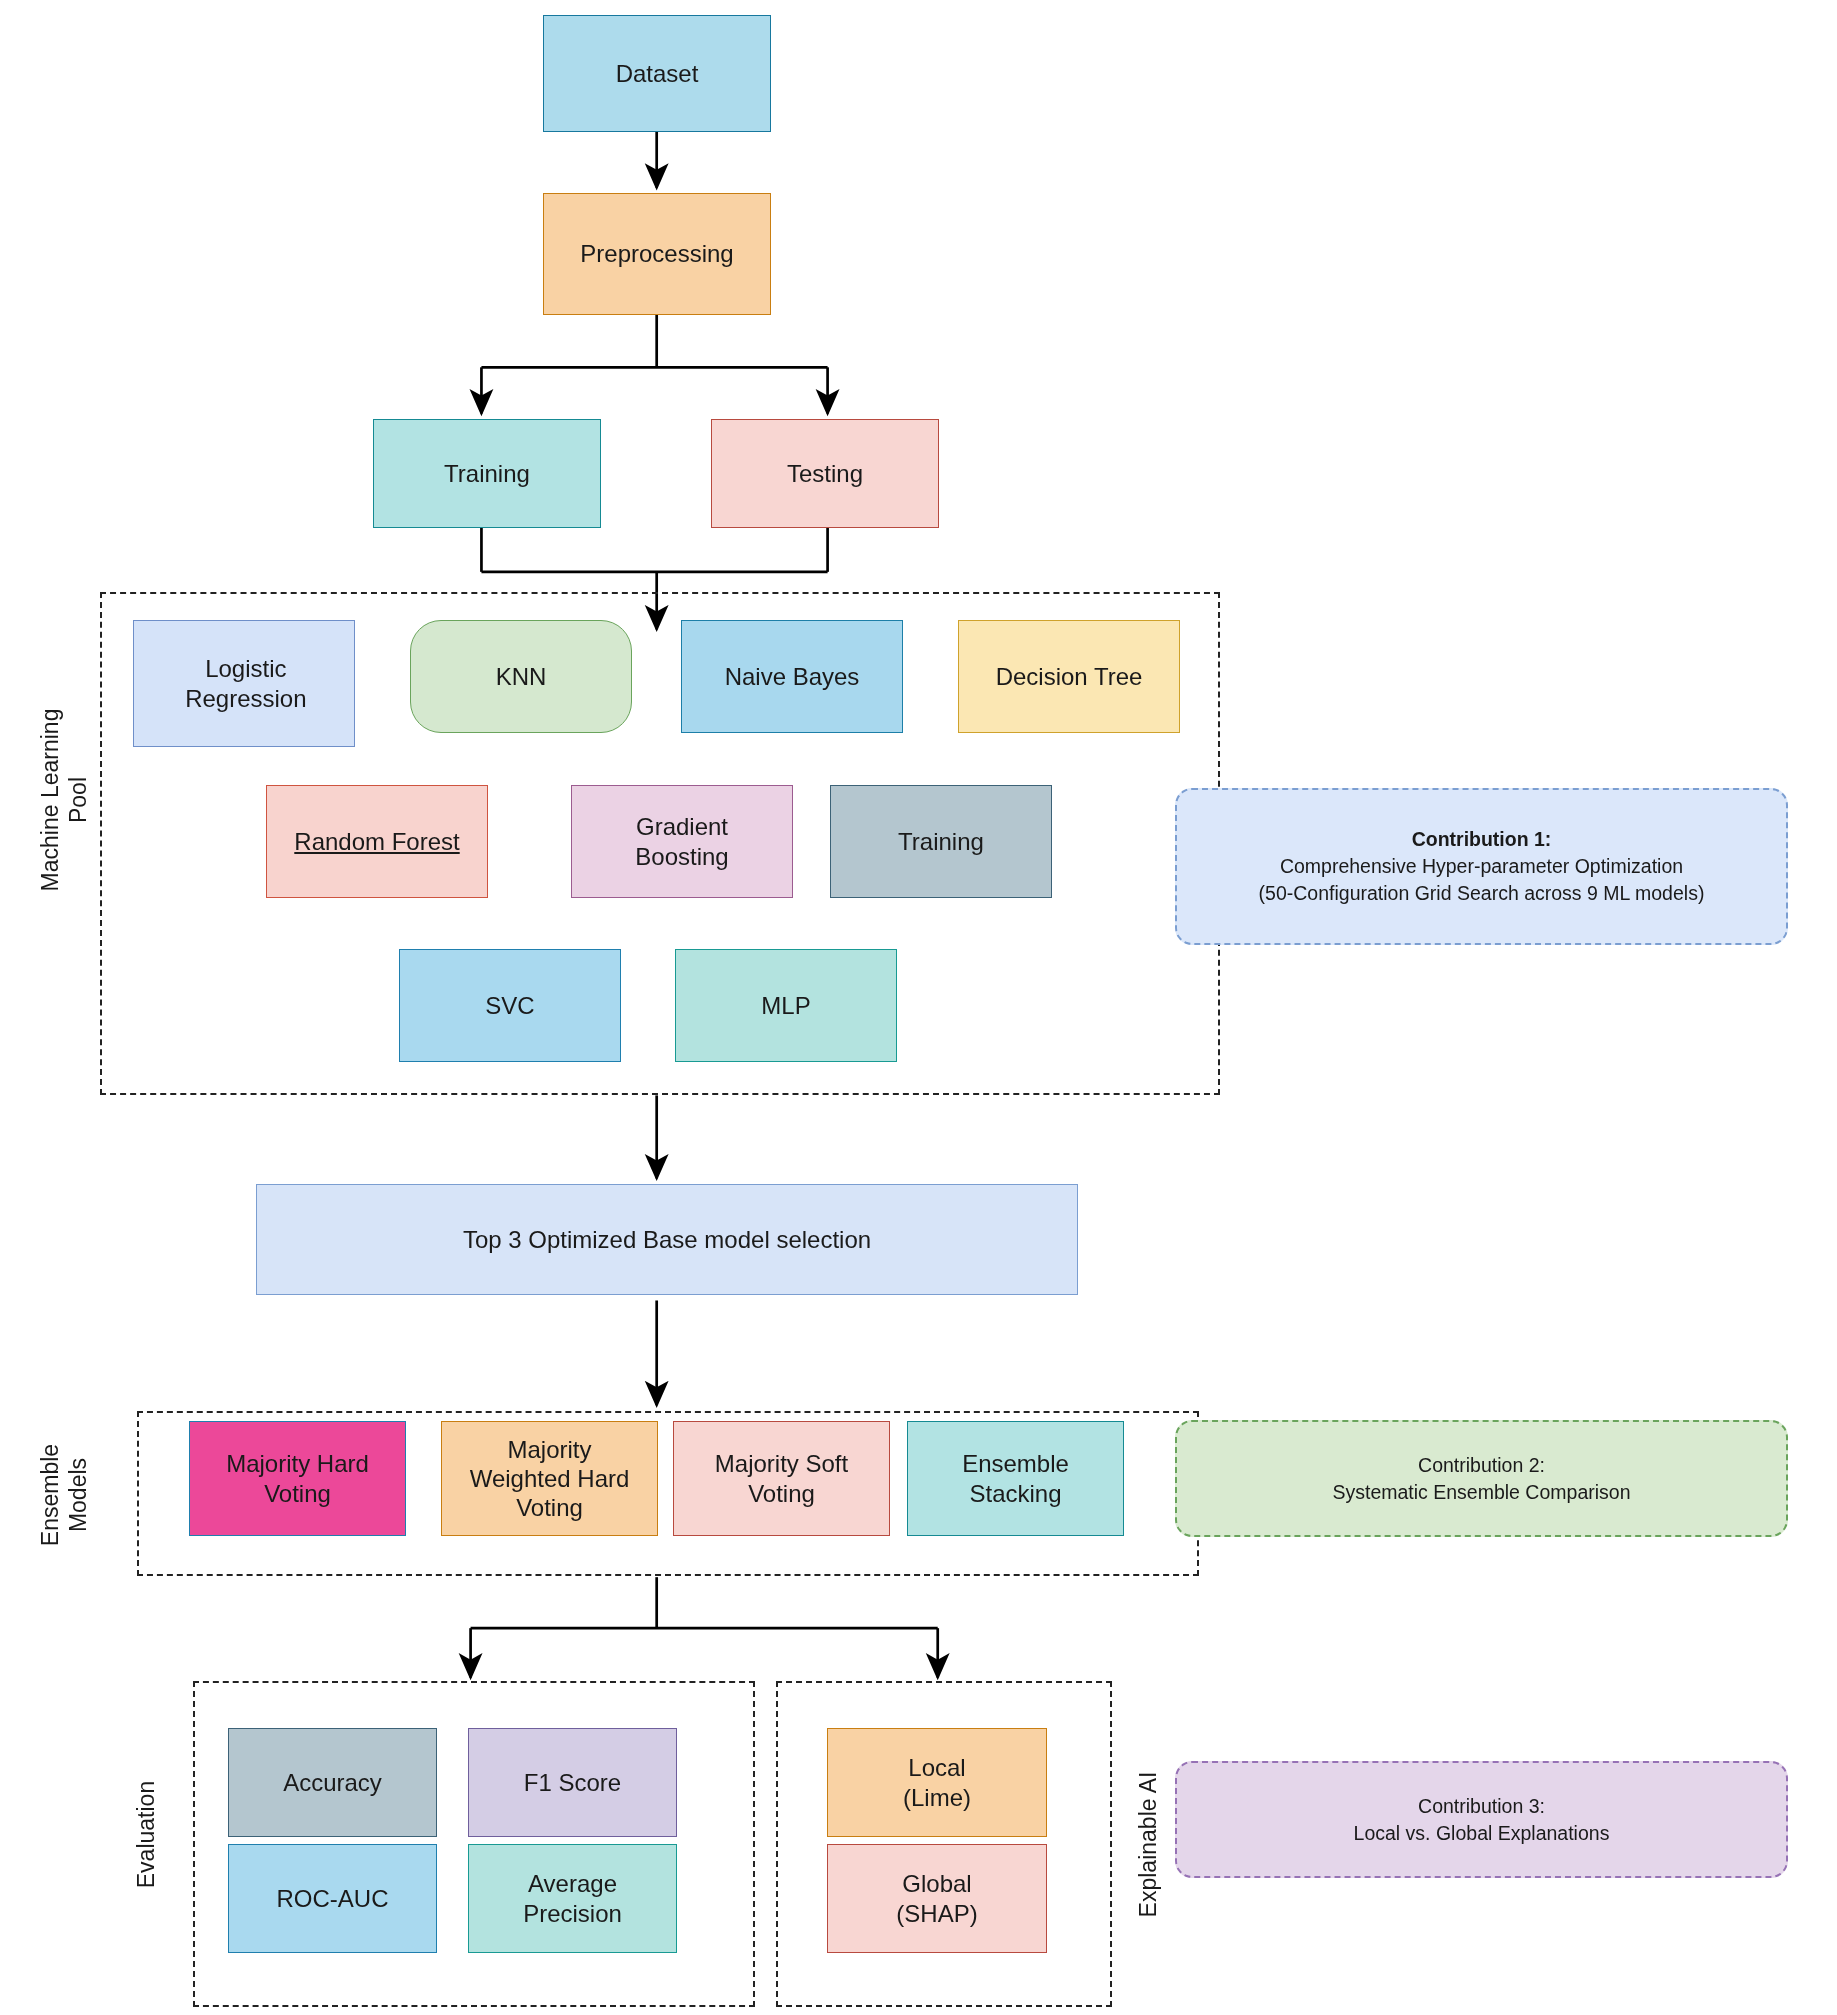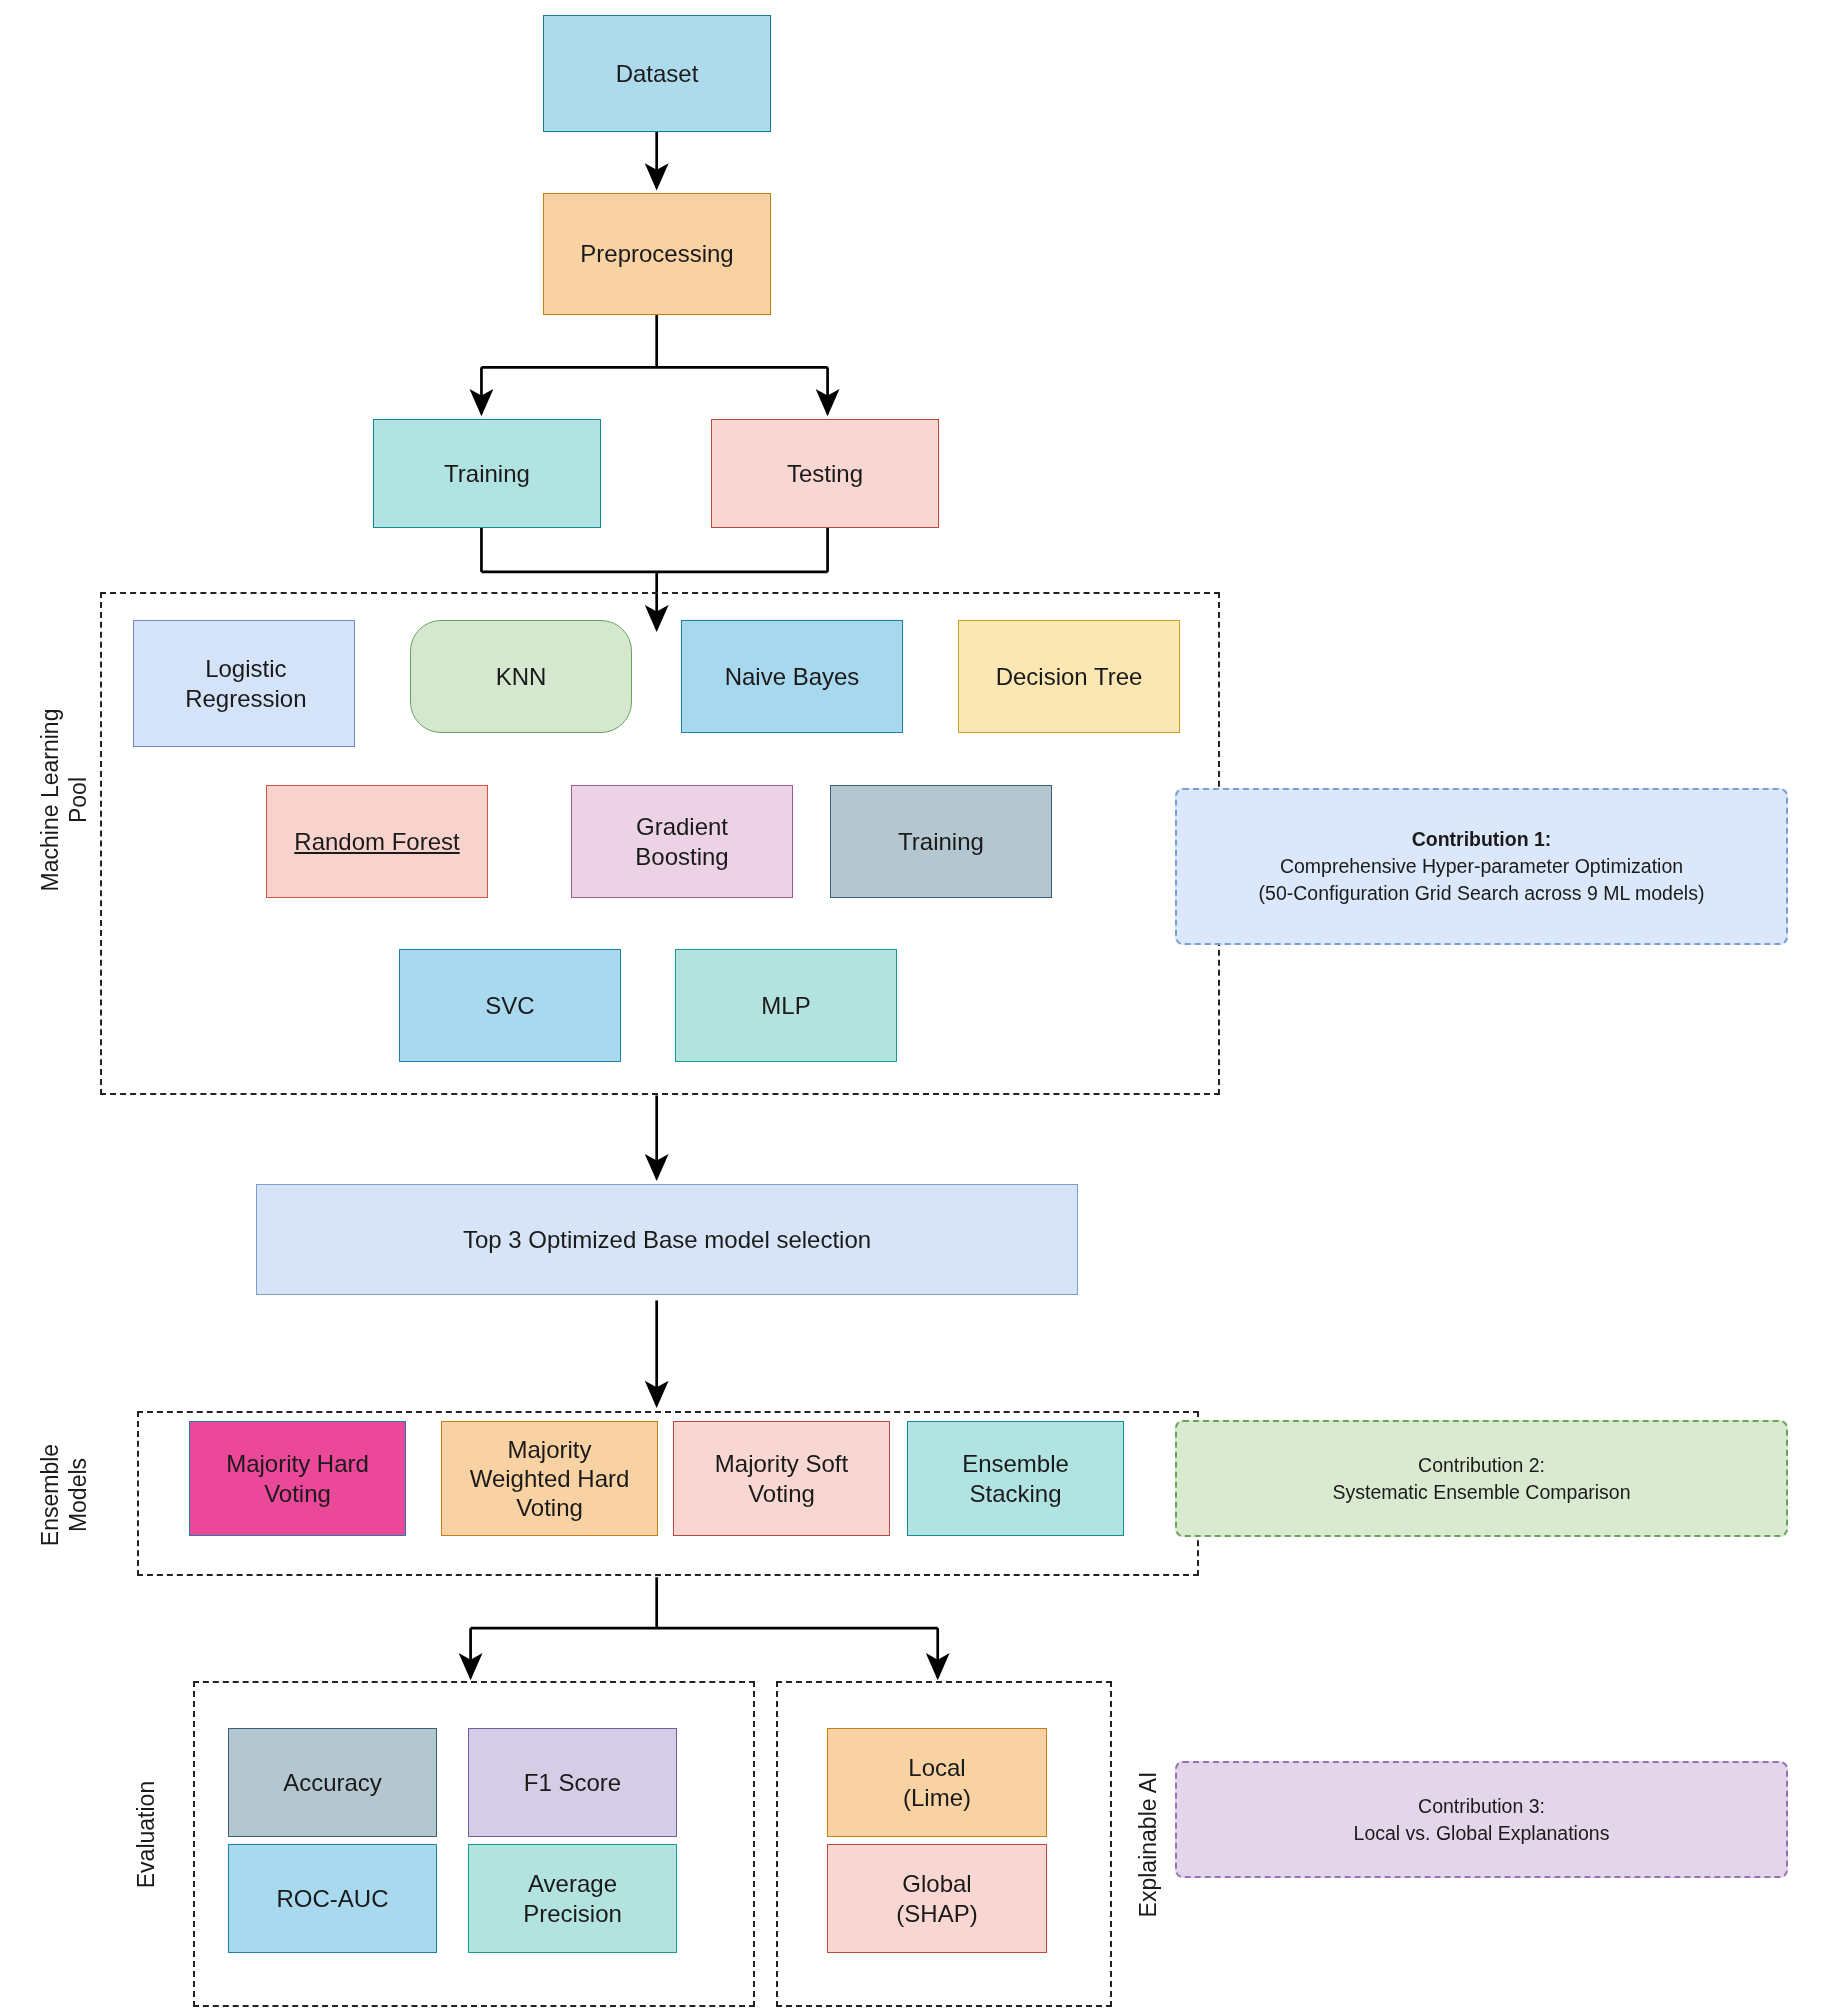--- a/index.html
+++ b/index.html
@@ -33,21 +33,21 @@
   .contrib {
     position: absolute;
     box-sizing: border-box;
     display: flex;
     flex-direction: column;
     align-items: center;
     justify-content: center;
     text-align: center;
     border-style: dashed;
     border-width: 2.7px;
-    border-radius: 8px;
+    border-radius: 17px;
     color: #1a1a1a;
     line-height: 1.38;
     font-size: 19.5px;
     padding: 5.4px 13px;
   }
   .contrib .ctitle { display: block; }
   .contrib .ctitle.bold { font-weight: bold; }
   .contrib .cbody { display: block; }
   .group {
     position: absolute;

